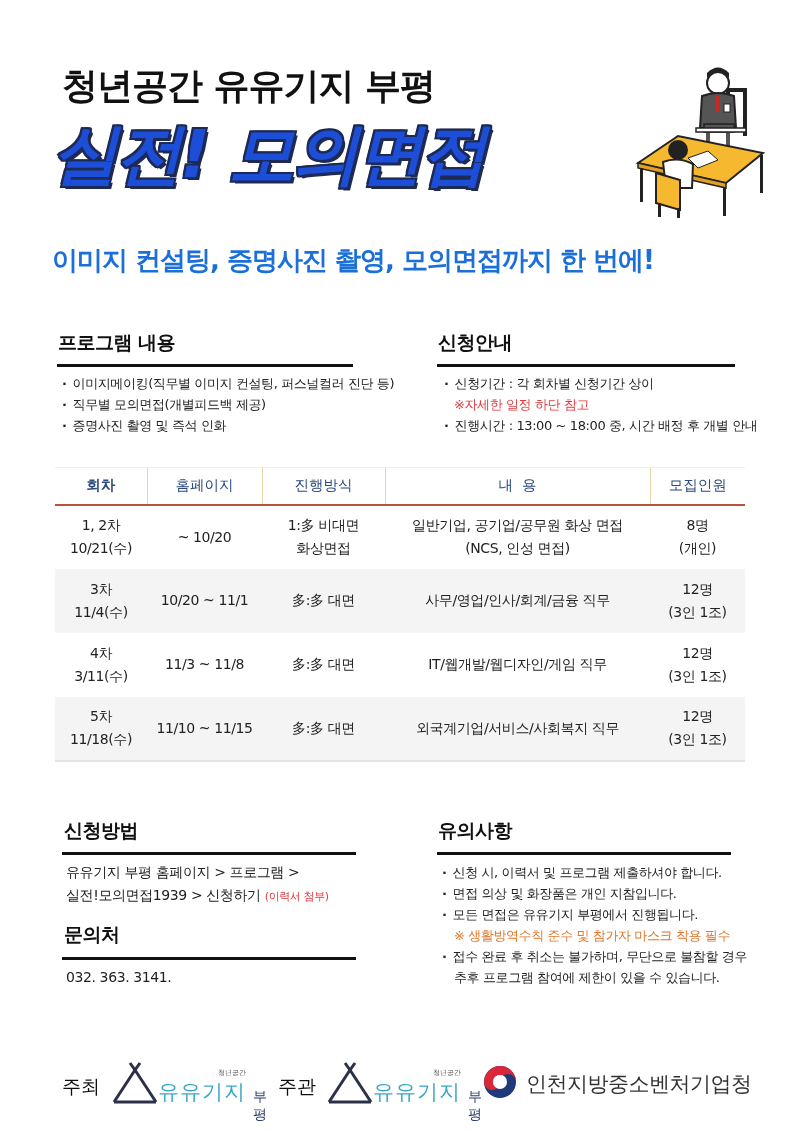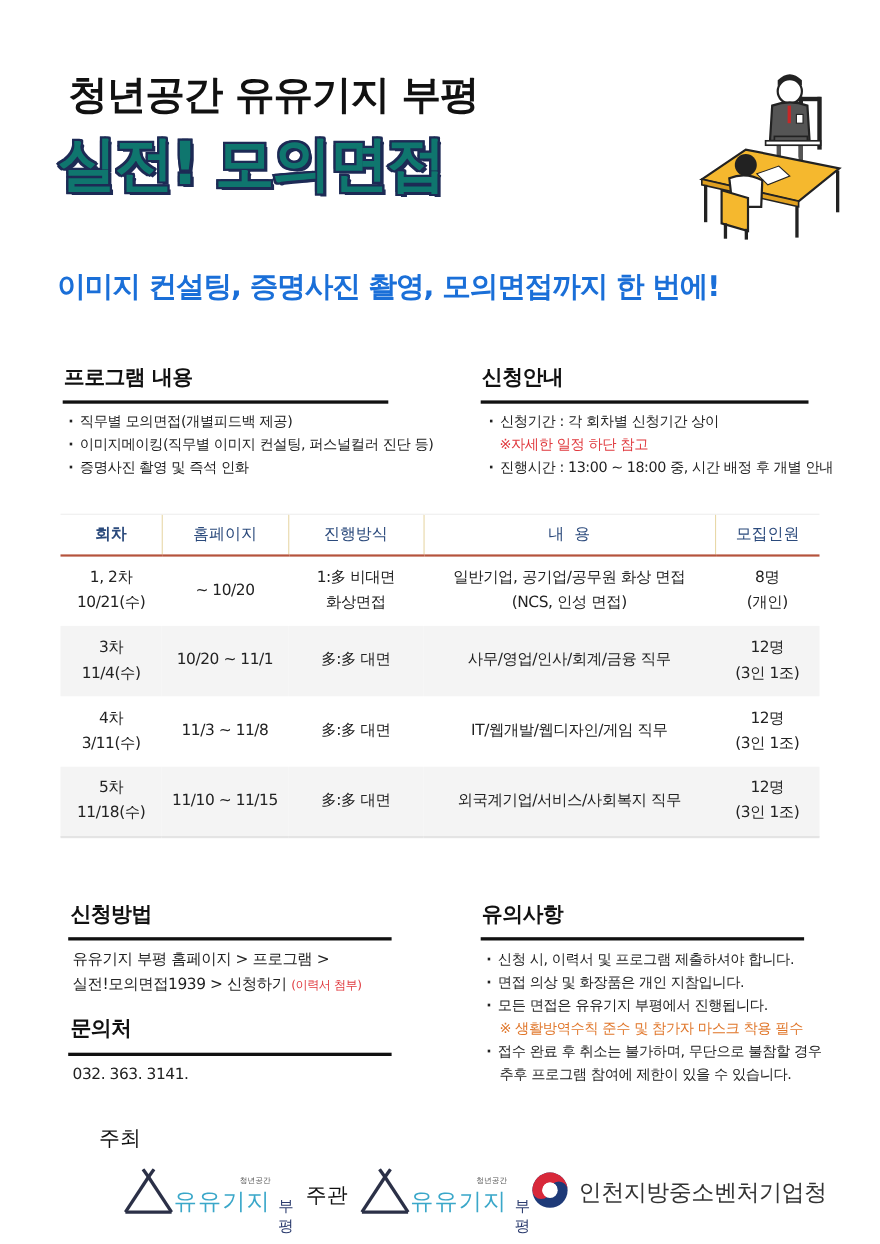--- a/index.html
+++ b/index.html
@@ -9,27 +9,28 @@
   .abs { position: absolute; }
 
   
   .subtitle-top {
     left: 62px; top: 62px;
     font-size: 36px; font-weight: 900; color: #111; letter-spacing: -1px;
     font-family: "DejaVu Sans", sans-serif;
   }
   .main-title {
     left: 52px; top: 122px;
-    font-size: 54px; font-weight: 900; color: #0f766e;
+    font-size: 66px; font-weight: 900; color: #1d4ed8;
     letter-spacing: -2px;
     font-family: "DejaVu Sans", sans-serif;
     -webkit-text-stroke: 4px #1d2a55;
     paint-order: stroke fill;
     text-shadow: 0 0 0 #1d2a55, 3px 3px 0 #1d2a55, -2px -2px 0 #1d2a55, 2px -2px 0 #1d2a55, -2px 2px 0 #1d2a55;
     line-height: 1;
+    font-style: italic;
   }
   .tagline {
     left: 52px; top: 243px;
     font-size: 26px; font-weight: 900; color: #1a6fd8; letter-spacing: -1px;
   }
 
   
   .illustration { left: 608px; top: 58px; width: 160px; height: 160px; }
 
   
@@ -111,22 +112,22 @@
 
     <polygon points="48,115 72,122 72,152 48,145" fill="#f5b82e" stroke="#222" stroke-width="2"></polygon>
     <rect x="50" y="145" width="3" height="14" fill="#222"></rect>
     <rect x="69" y="150" width="3" height="10" fill="#222"></rect>
   </svg>
 </div>
 
 <div class="abs sec-head" style="left:58px; top:330px;">프로그램 내용</div>
 <div class="abs sec-line" style="left:57px; top:364px; width:296px;"></div>
 <div class="abs bullet-list" style="left:62px; top:373px; width:340px;">
+  <div class="li">이미지메이킹(직무별 이미지 컨설팅, 퍼스널컬러 진단 등)</div>
   <div class="li">직무별 모의면접(개별피드백 제공)</div>
-  <div class="li">이미지메이킹(직무별 이미지 컨설팅, 퍼스널컬러 진단 등)</div>
   <div class="li">증명사진 촬영 및 즉석 인화</div>
 </div>
 
 <div class="abs sec-head" style="left:438px; top:330px;">신청안내</div>
 <div class="abs sec-line" style="left:437px; top:364px; width:298px;"></div>
 <div class="abs bullet-list" style="left:444px; top:373px; width:320px;">
   <div class="li">신청기간 : 각 회차별 신청기간 상이</div>
   <div class="red-note">※자세한 일정 하단 참고</div>
   <div class="li">진행시간 : 13:00 ~ 18:00 중, 시간 배정 후 개별 안내</div>
 </div>
@@ -225,21 +226,21 @@
 <div class="abs sec-line" style="left:437px; top:852px; width:294px;"></div>
 <div class="abs bullet-list" style="left:442px; top:862px; width:320px;">
   <div class="li">신청 시, 이력서 및 프로그램 제출하셔야 합니다.</div>
   <div class="li">면접 의상 및 화장품은 개인 지참입니다.</div>
   <div class="li">모든 면접은 유유기지 부평에서 진행됩니다.</div>
   <div class="orange-note">※ 생활방역수칙 준수 및 참가자 마스크 착용 필수</div>
   <div class="li">접수 완료 후 취소는 불가하며, 무단으로 불참할 경우</div>
   <div style="padding-left:12px;">추후 프로그램 참여에 제한이 있을 수 있습니다.</div>
 </div>
 
-<div class="abs footer-label" style="left:62px; top:1022px;margin-left:28px;">주최</div>
+<div class="abs footer-label" style="left:62px; top:1074px;">주최</div>
 <div class="abs" style="left:112px; top:1058px; width:155px; height:50px;">
   <svg class="abs logo-tent" style="left:0; top:4px;" viewBox="0 0 46 42">
     <line x1="23" y1="8" x2="2" y2="40" stroke="#2b3047" stroke-width="3"></line>
     <line x1="23" y1="8" x2="44" y2="40" stroke="#2b3047" stroke-width="3"></line>
     <line x1="2" y1="40" x2="44" y2="40" stroke="#2b3047" stroke-width="3"></line>
     <line x1="18" y1="1" x2="23" y2="8" stroke="#2b3047" stroke-width="3"></line>
     <line x1="28" y1="1" x2="23" y2="8" stroke="#2b3047" stroke-width="3"></line>
   </svg>
   <div class="abs logo-text-small" style="left:106px; top:10px;">청년공간</div>
   <div class="abs logo-text-main" style="left:46px; top:20px;">유유기지</div>

